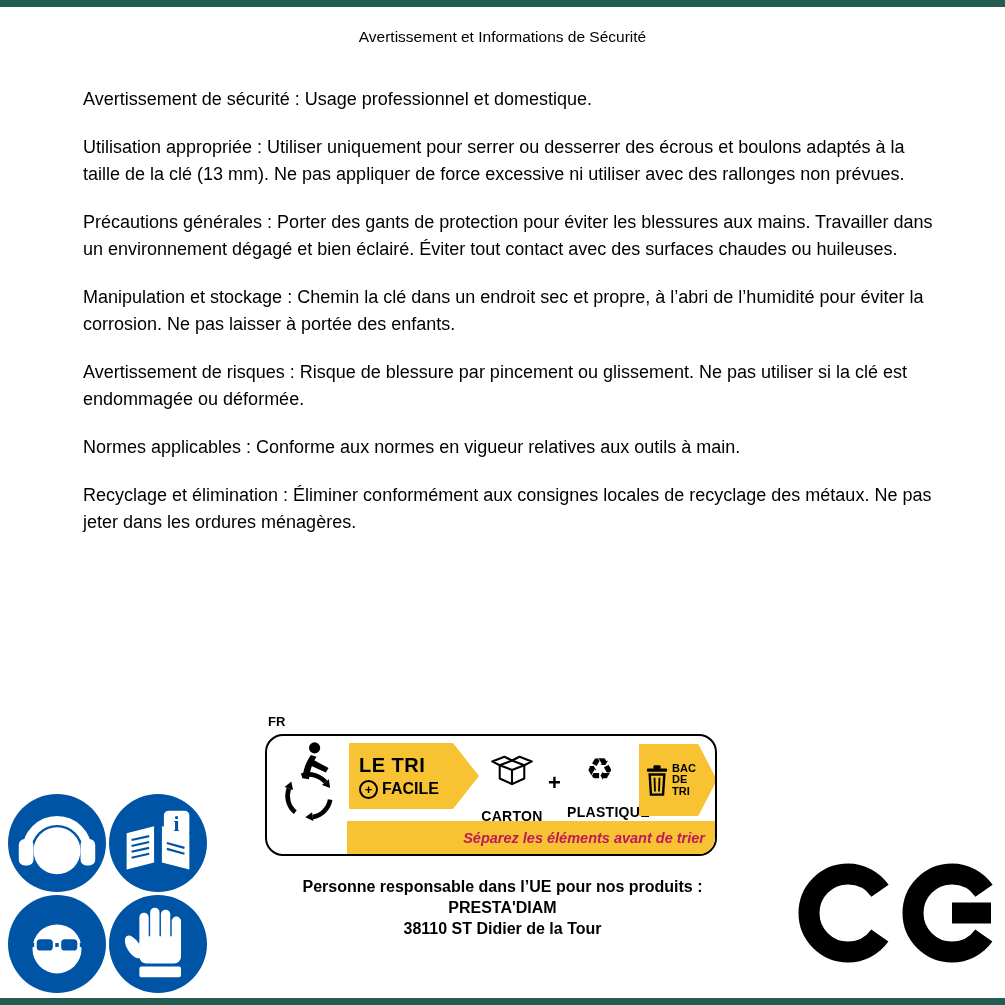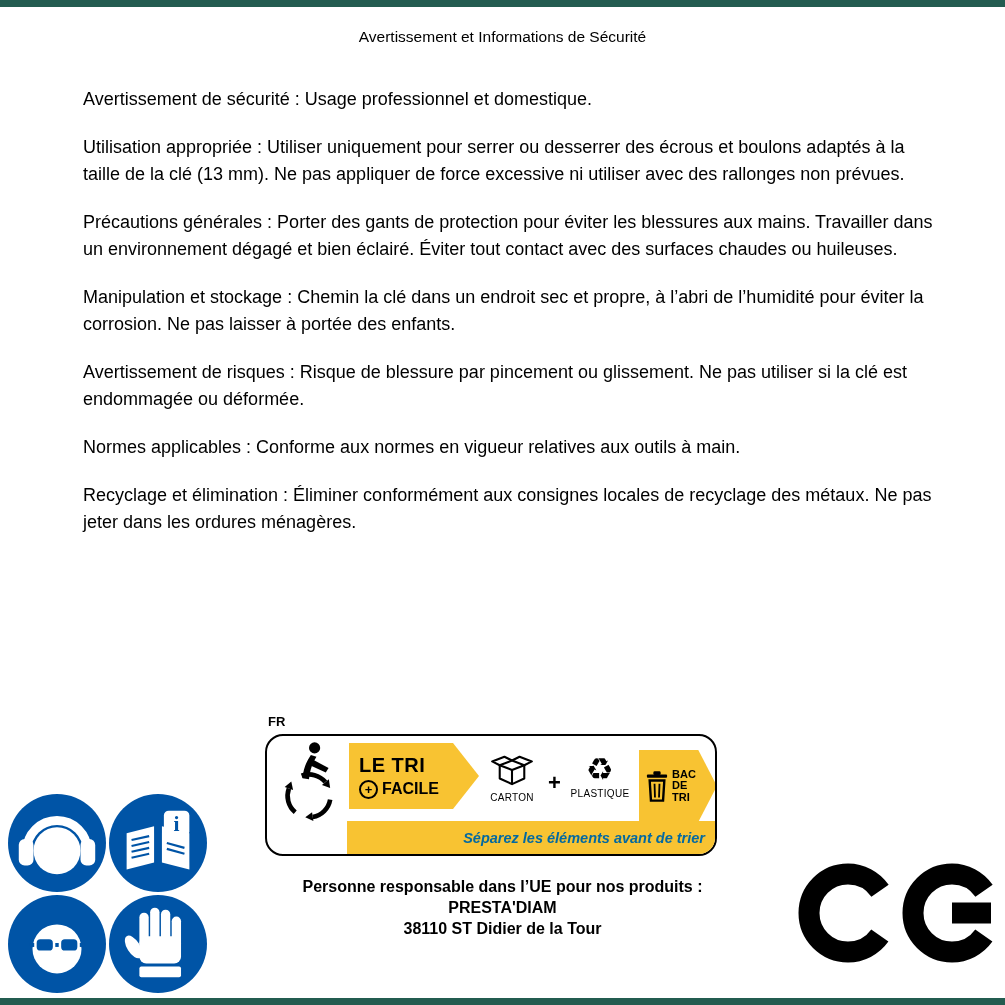--- a/index.html
+++ b/index.html
@@ -29,34 +29,34 @@
   .banner{position:absolute;left:82px;top:7px;width:130px;height:66px;
           background:var(--tri-yellow,#f8c332);
           clip-path:polygon(0 0,80% 0,100% 50%,80% 100%,0 100%);
           display:flex;flex-direction:column;justify-content:center;
           padding-left:10px;box-sizing:border-box;}
   .banner .l1{font-size:20px;font-weight:bold;letter-spacing:.5px;}
   .banner .l2{display:flex;align-items:center;gap:4px;font-size:16px;font-weight:bold;margin-top:3px;}
   .plus-circle{display:inline-flex;width:15px;height:15px;border:2px solid #000;border-radius:50%;
                align-items:center;justify-content:center;font-size:13px;font-weight:bold;line-height:1;}
   .mat{position:absolute;top:16px;text-align:center;}
-  .mat .cap{display:block;font-size:10px;font-weight:normal;letter-spacing:.3px;margin-top:2px;}
+  .mat .cap{display:block;font-size:14px;font-weight:bold;letter-spacing:.3px;margin-top:18px;}
   .mat-carton{left:212px;width:66px;}
   .mat-plus{position:absolute;left:281px;top:34px;font-size:22px;font-weight:bold;}
   .mat-plastique{left:300px;width:66px;}
   .recycle-glyph{font-size:31px;line-height:34px;display:block;font-family:"DejaVu Sans",sans-serif;}
-  .pennant{position:absolute;left:372px;top:14px;width:78px;height:72px;
+  .pennant{position:absolute;left:372px;top:8px;width:78px;height:72px;
            background:var(--tri-yellow,#f8c332);
            clip-path:polygon(0 0,76% 0,100% 50%,76% 100%,0 100%);
            display:flex;align-items:center;gap:4px;padding-left:7px;box-sizing:border-box;}
   .bac-text{display:flex;flex-direction:column;font-size:11px;font-weight:bold;line-height:11.5px;}
   .tri-strip{position:absolute;left:80px;right:0;bottom:0;height:33px;
              background:var(--tri-yellow,#f8c332);display:flex;align-items:center;
              justify-content:flex-end;padding-right:10px;box-sizing:border-box;}
-  .tri-strip span{font-size:14.5px;font-weight:bold;font-style:italic;color:#0369a1;}
+  .tri-strip span{font-size:14.5px;font-weight:bold;font-style:italic;color:#be185d;}
 
   
   .responsible{position:absolute;left:0;right:0;top:876px;text-align:center;
                font-size:16px;font-weight:bold;line-height:21px;}
   .responsible div{margin:0;}
 
   .ce{position:absolute;left:798px;top:858px;}
 </style>
 </head>
 <body>

